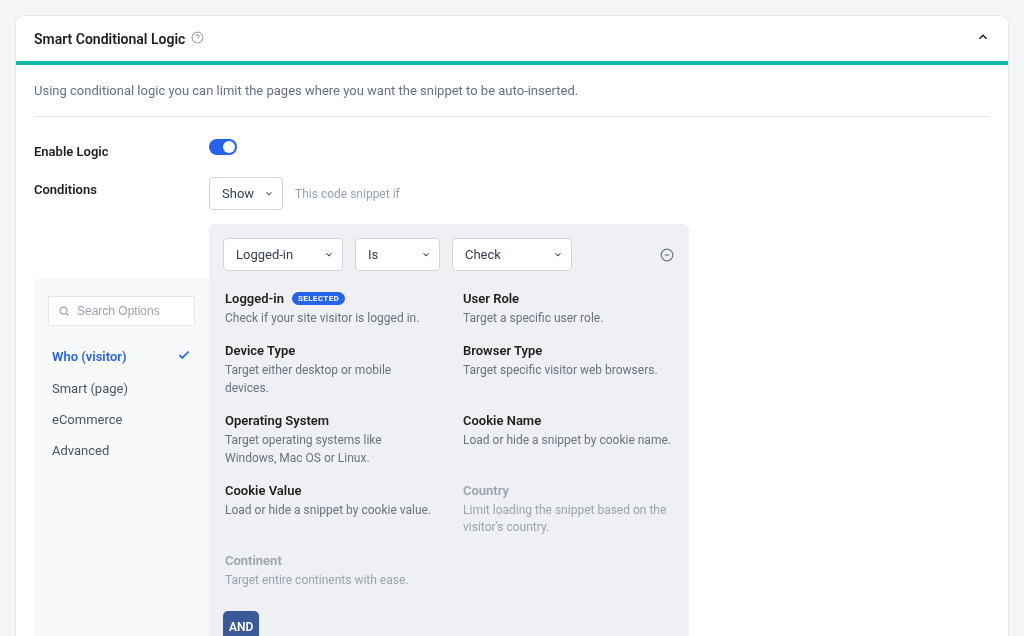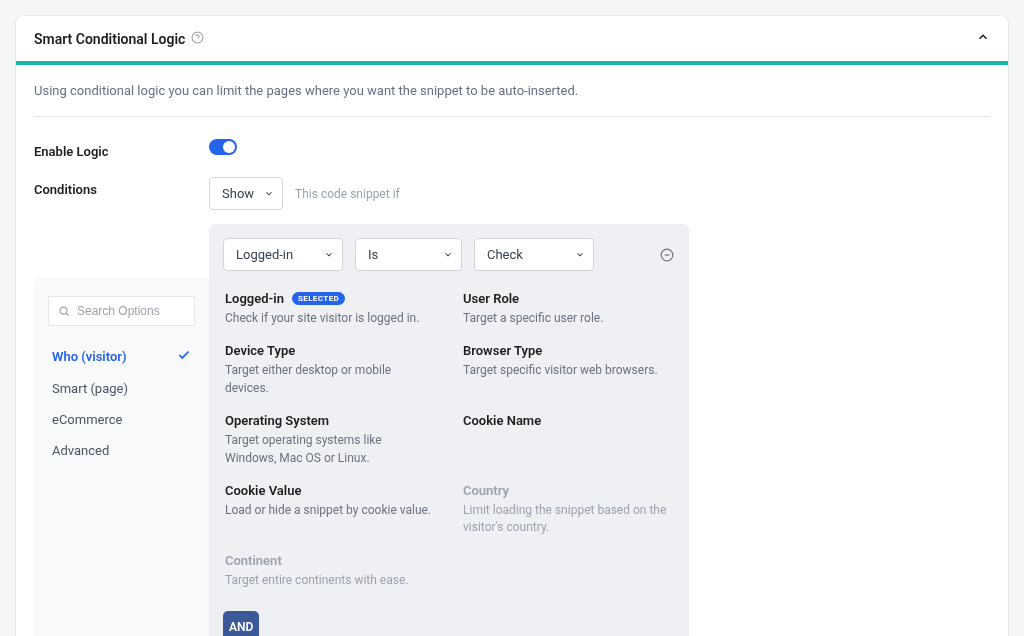--- a/index.html
+++ b/index.html
@@ -145,21 +145,21 @@
   padding: 14px;
 }
 .rule-row {
   display: flex;
   align-items: center;
   gap: 12px;
   margin-bottom: 16px;
 }
 .rule-row .select { flex-shrink: 0; }
 .rule-row .select.w1 { width: 120px; }
-.rule-row .select.w2 { width: 107px; }
+.rule-row .select.w2 { width: 85px; }
 .rule-row .select.w3 { width: 120px; }
 .remove-btn {
   margin-left: auto;
   width: 16px;
   height: 16px;
   display: flex;
   align-items: center;
   justify-content: center;
   cursor: pointer;
   color: #6b7280;
@@ -336,20 +336,21 @@
               <div class="opt">
                 <div class="opt-title">
                   <span>Operating System</span>
                 </div>
                 <div class="opt-desc">Target operating systems like Windows, Mac OS or Linux.</div>
               </div>
               <div class="opt">
                 <div class="opt-title">
                   <span>Cookie Name</span>
                 </div>
+                <div class="opt-desc">Load or hide a snippet by cookie name.</div>
               </div>
               <div class="opt">
                 <div class="opt-title">
                   <span>Cookie Value</span>
                 </div>
                 <div class="opt-desc">Load or hide a snippet by cookie value.</div>
               </div>
               <div class="opt disabled">
                 <div class="opt-title">
                   <span>Country</span>

